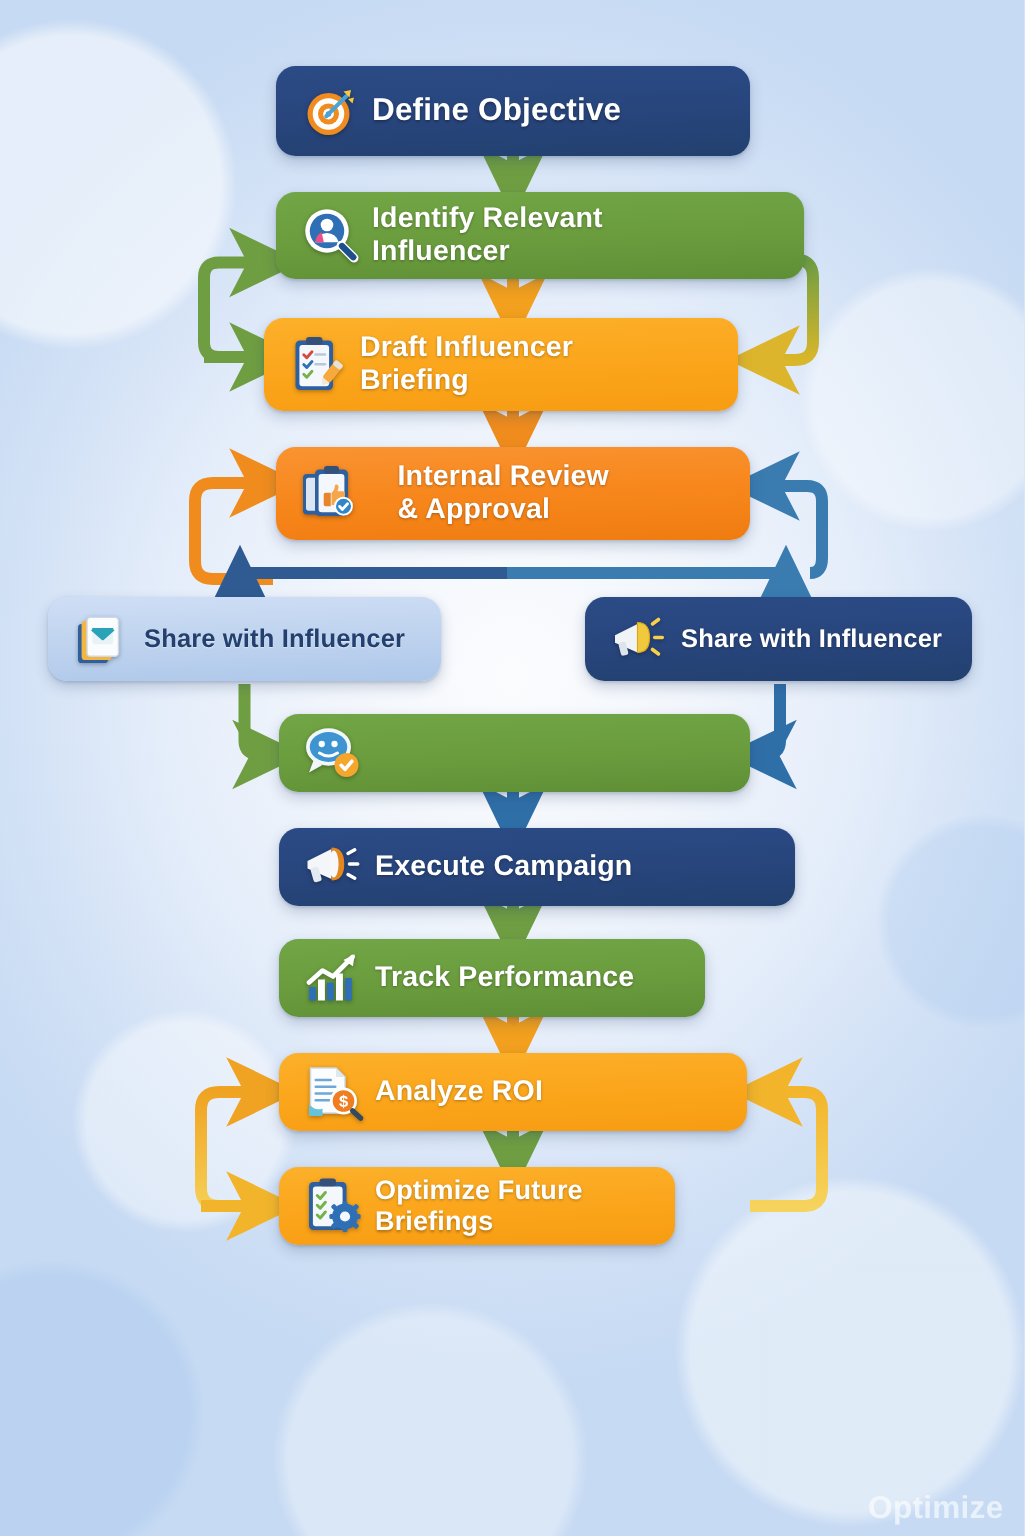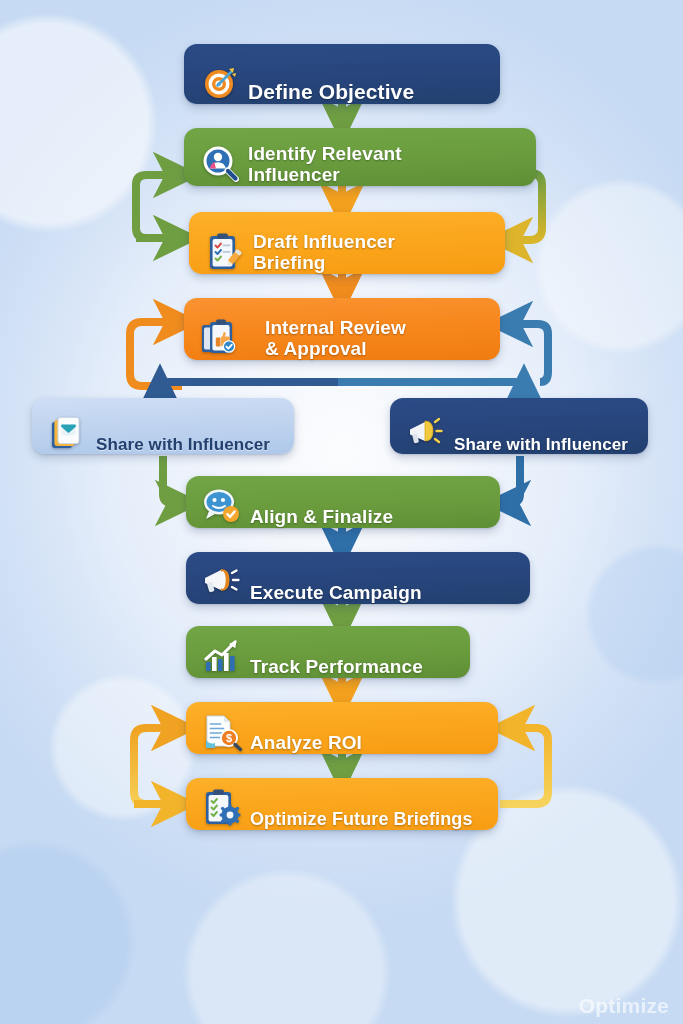--- a/index.html
+++ b/index.html
@@ -43,21 +43,21 @@
     position: absolute;
     left: 0; top: 0;
     width: 683px; height: 1024px;
     pointer-events: none;
   }
 
   
   .node {
     position: absolute;
     display: flex;
-    align-items: flex-end;
+    align-items: center;
     border-radius: 13px;
     box-shadow: 0 4px 9px rgba(35,60,100,.22), 0 1px 2px rgba(35,60,100,.16);
     padding: 0 14px;
     z-index: 5;
   }
   .node .ic {
     flex: 0 0 auto;
     width: 44px; height: 44px;
     margin-right: 6px;
     display: flex; align-items: center; justify-content: center;
@@ -80,29 +80,29 @@
 
   .orange      { background: linear-gradient(178deg,#f99331 0%,#f7871c 50%,#f07c10 100%); gap: 17px; }
   .orange .lbl { color: #ffffff; }
 
   .paleblue      { background: linear-gradient(178deg,#cfdef5 0%,#bdd2ee 55%,#aec8ea 100%); }
   .paleblue .lbl { color: #24406e; text-shadow: 0 1px 1px rgba(255,255,255,.55); }
 
   
   #n-define      { left:184px; top:44px;  width:316px; height:60px; }
   #n-identify    { left:184px; top:128px; width:352px; height:58px; }
-  #n-draft       { left:189px; top:212px; width:316px; height:62px; }
+  #n-draft       { left:176px; top:212px; width:316px; height:62px; }
   #n-internal    { left:184px; top:298px; width:316px; height:62px; }
   #n-share-left  { left:32px;  top:398px; width:262px; height:56px; }
   #n-share-right { left:390px; top:398px; width:258px; height:56px; }
   #n-align       { left:186px; top:476px; width:314px; height:52px; }
   #n-execute     { left:186px; top:552px; width:344px; height:52px; }
   #n-track       { left:186px; top:626px; width:284px; height:52px; }
   #n-analyze     { left:186px; top:702px; width:312px; height:52px; }
-  #n-optimize    { left:186px; top:778px; width:312px; height:52px; }
+  #n-optimize    { left:186px; top:778px; width:264px; height:52px; }
 
   #n-define   .lbl { font-size: 21px; }
   #n-identify .lbl { font-size: 19px; }
   #n-draft    .lbl { font-size: 19px; }
   #n-internal .lbl { font-size: 19px; }
   #n-share-left  .lbl { font-size: 17px; }
   #n-share-right .lbl { font-size: 17px; }
   #n-align    .lbl { font-size: 19px; }
   #n-execute  .lbl { font-size: 19px; }
   #n-track    .lbl { font-size: 19px; }
@@ -327,21 +327,20 @@
         <ellipse cx="18" cy="17" rx="15" ry="12.5" fill="#f2f7fb"></ellipse>
         <ellipse cx="18" cy="17" rx="12.5" ry="10" fill="#3e94d1"></ellipse>
         <path d="M8 26 l-3 8 9 -5z" fill="#f2f7fb"></path>
         <circle cx="13.5" cy="15" r="2.1" fill="#ffffff"></circle>
         <circle cx="22" cy="15" r="2.1" fill="#ffffff"></circle>
         <path d="M12 21 q6 4 12 0" stroke="#ffffff" stroke-width="2" fill="none" stroke-linecap="round"></path>
         <circle cx="30" cy="29" r="8" fill="#f5a62c"></circle>
         <path d="M26.4 29.2 l2.6 2.7 4.6 -5.4" stroke="#ffffff" stroke-width="2.4" fill="none" stroke-linecap="round" stroke-linejoin="round"></path>
       </svg>
     </span>
-    <span class="lbl">Align &amp; Finalize</span>
   </div>
 
   <div class="node navy" id="n-execute">
     <span class="ic">
       <svg width="42" height="42" viewBox="0 0 42 42">
         <path d="M4 17 L20 9 L20 29 L4 22 Z" fill="#f4f6f9"></path>
         <path d="M20 8 q8.5 0 8.5 11 t-8.5 11 z" fill="#e2881f"></path>
         <ellipse cx="21.5" cy="19" rx="3.2" ry="9" fill="#f6f8fa"></ellipse>
         <rect x="7" y="21" width="5.5" height="10" rx="1.8" fill="#e3eaf1" transform="rotate(-16 9.7 26)"></rect>
         <path d="M31 12 l4.5 -2.5" stroke="#ffffff" stroke-width="2.3" stroke-linecap="round"></path>

